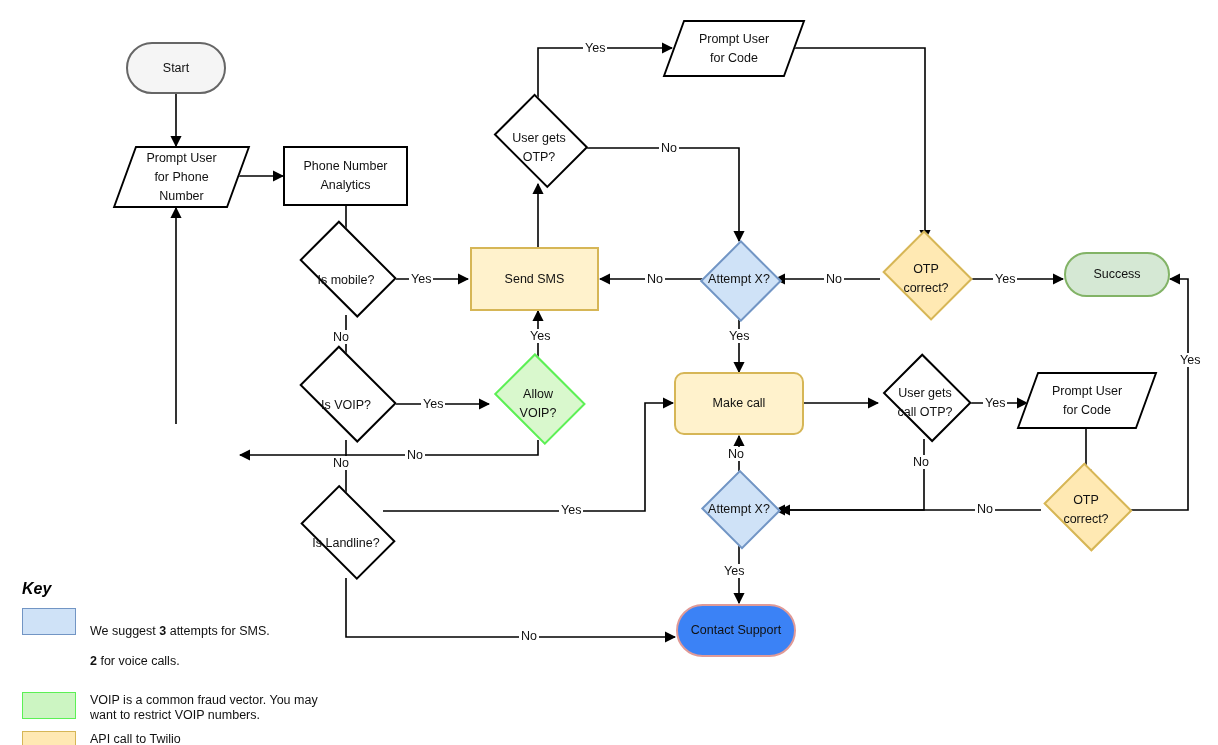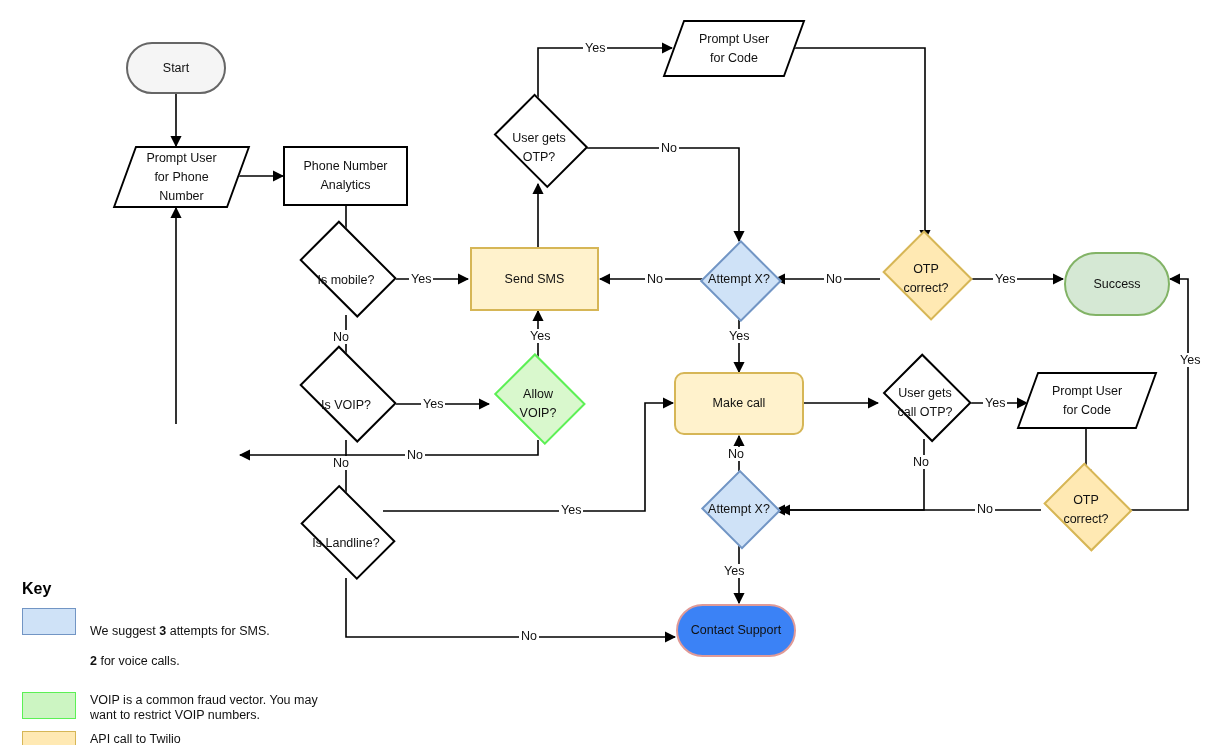--- a/index.html
+++ b/index.html
@@ -125,20 +125,21 @@
     position: absolute;
     left: 22px;
     top: 580px;
     z-index: 4;
   }
   #key-title {
     font-size: 16px;
     font-weight: bold;
     color: #000000;
     margin-bottom: 10px;
+    font-style: italic;
   }
   .key-row {
     display: flex;
     align-items: flex-start;
     margin-bottom: 8px;
   }
   .swatch {
     width: 54px;
     height: 27px;
     box-sizing: border-box;
@@ -286,21 +287,21 @@
     <span class="dbody"></span>
     <span class="dlabel">Attempt X?</span>
   </div>
 
   <div class="node diamond yellow" style="left:880px; top:240px; width:92px; height:78px;">
     <span class="dbody"></span>
     <span class="dlabel">OTP
 correct?</span>
   </div>
 
-  <div class="node stadium green" style="left:1064px; top:252px; width:106px; height:64px;">
+  <div class="node stadium green" style="left:1064px; top:252px; width:106px; height:45px;">
     <span>Success</span>
   </div>
 
   <div class="node rect yellow" style="left:674px; top:372px; width:130px; height:63px;border-radius:10px;">
     <span>Make call</span>
   </div>
 
   <div class="node diamond" style="left:878px; top:366px; width:94px; height:74px;">
     <span class="dbody"></span>
     <span class="dlabel">User gets

